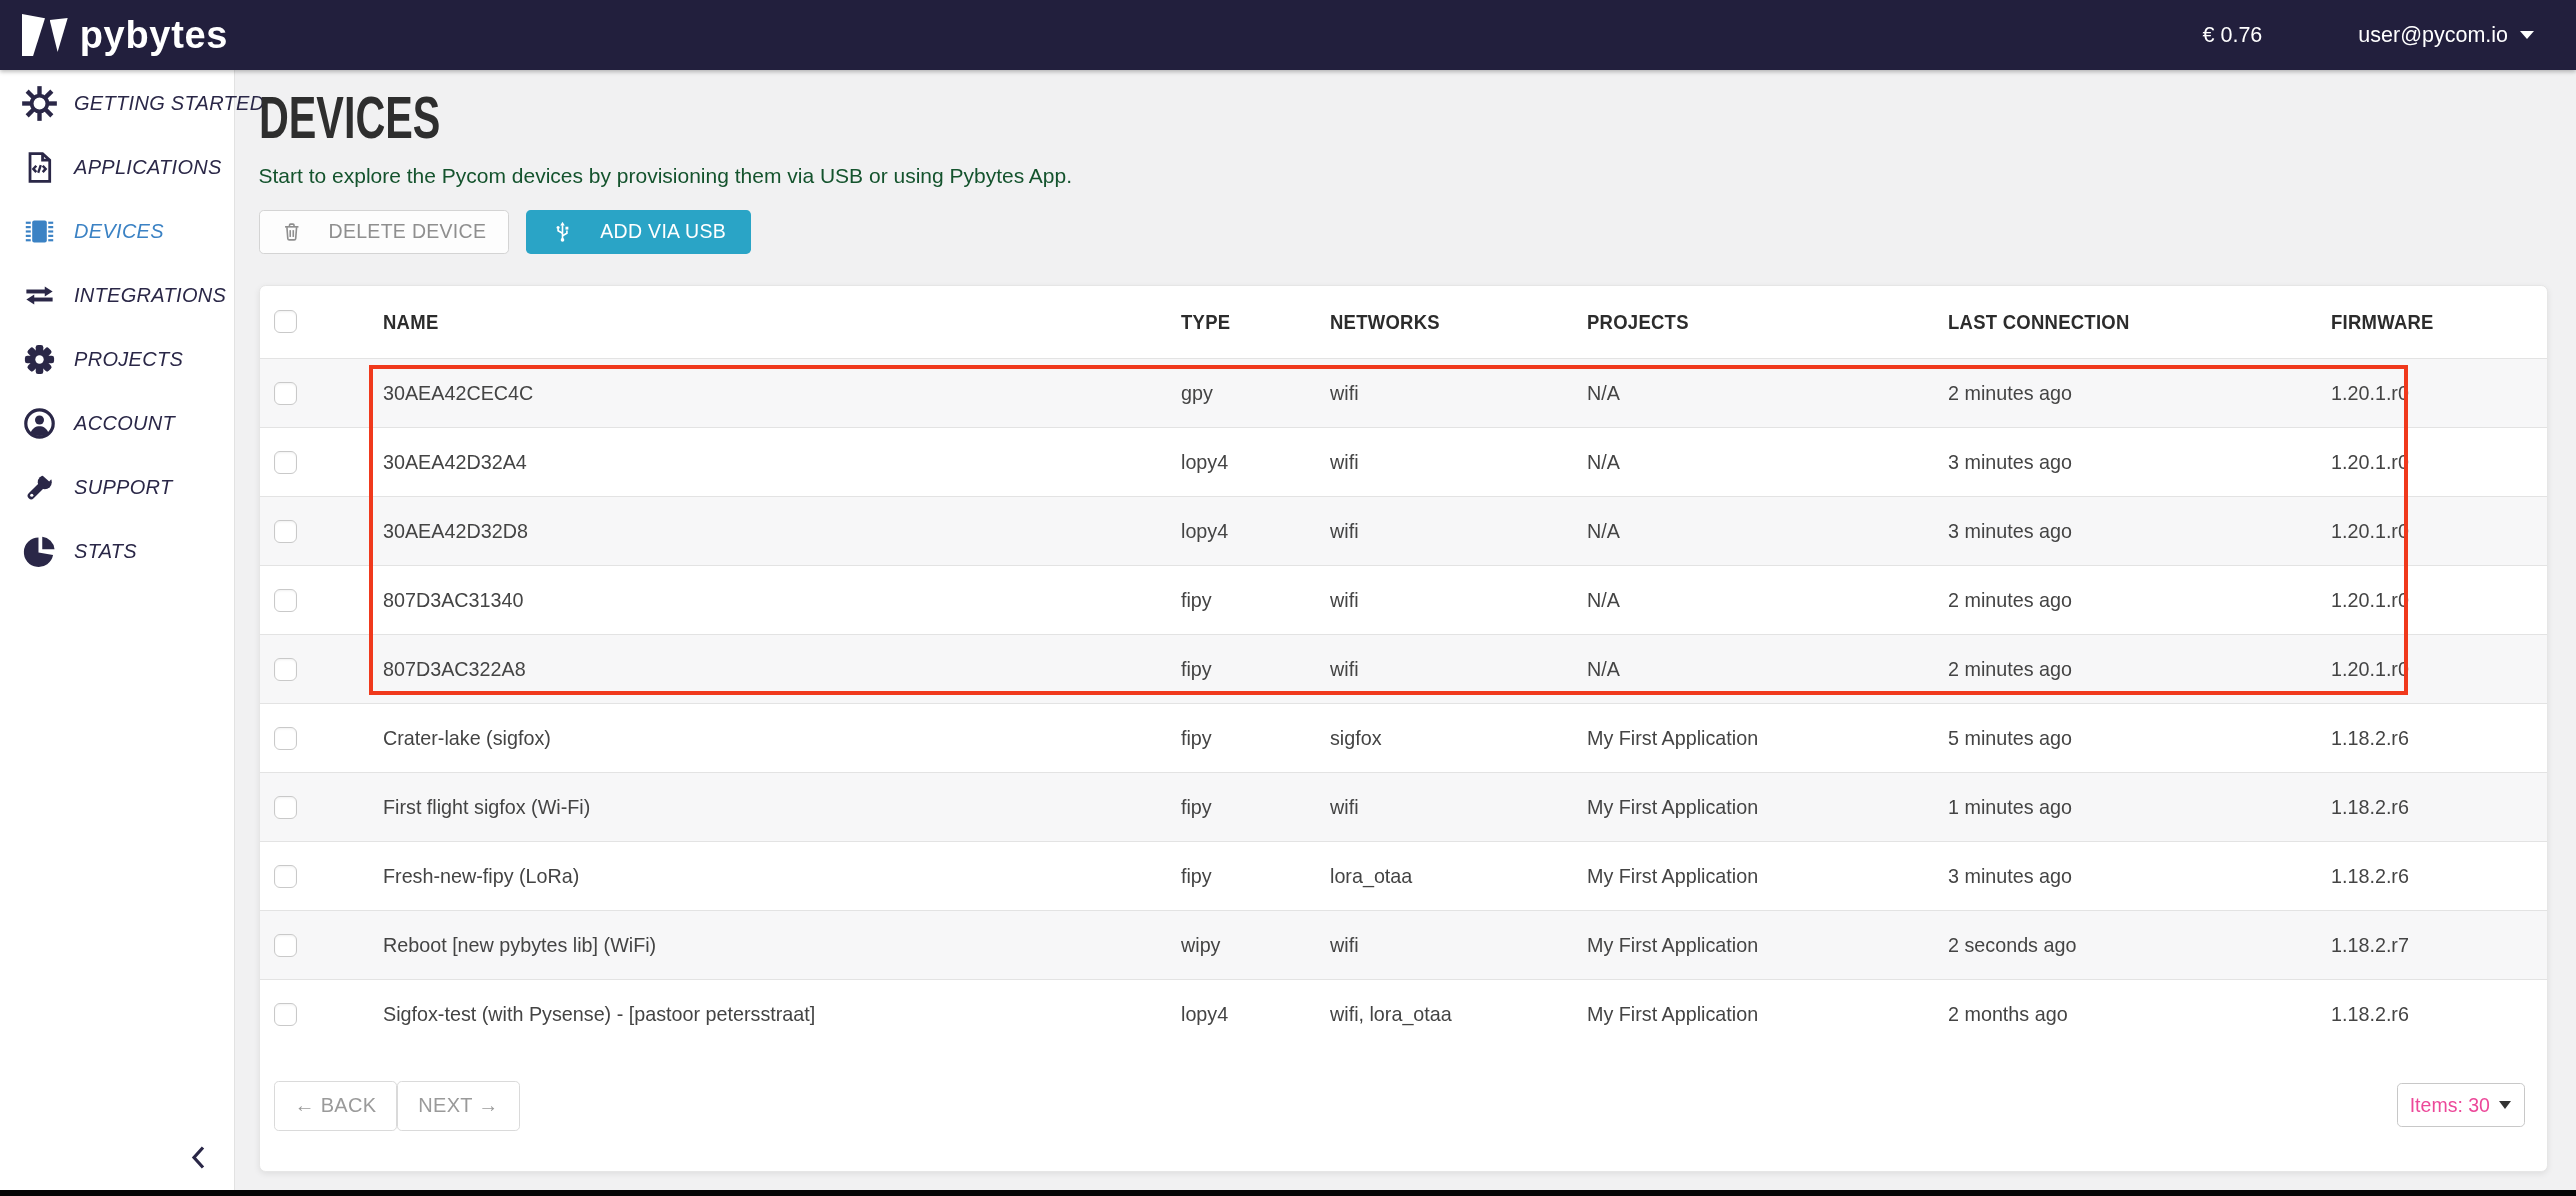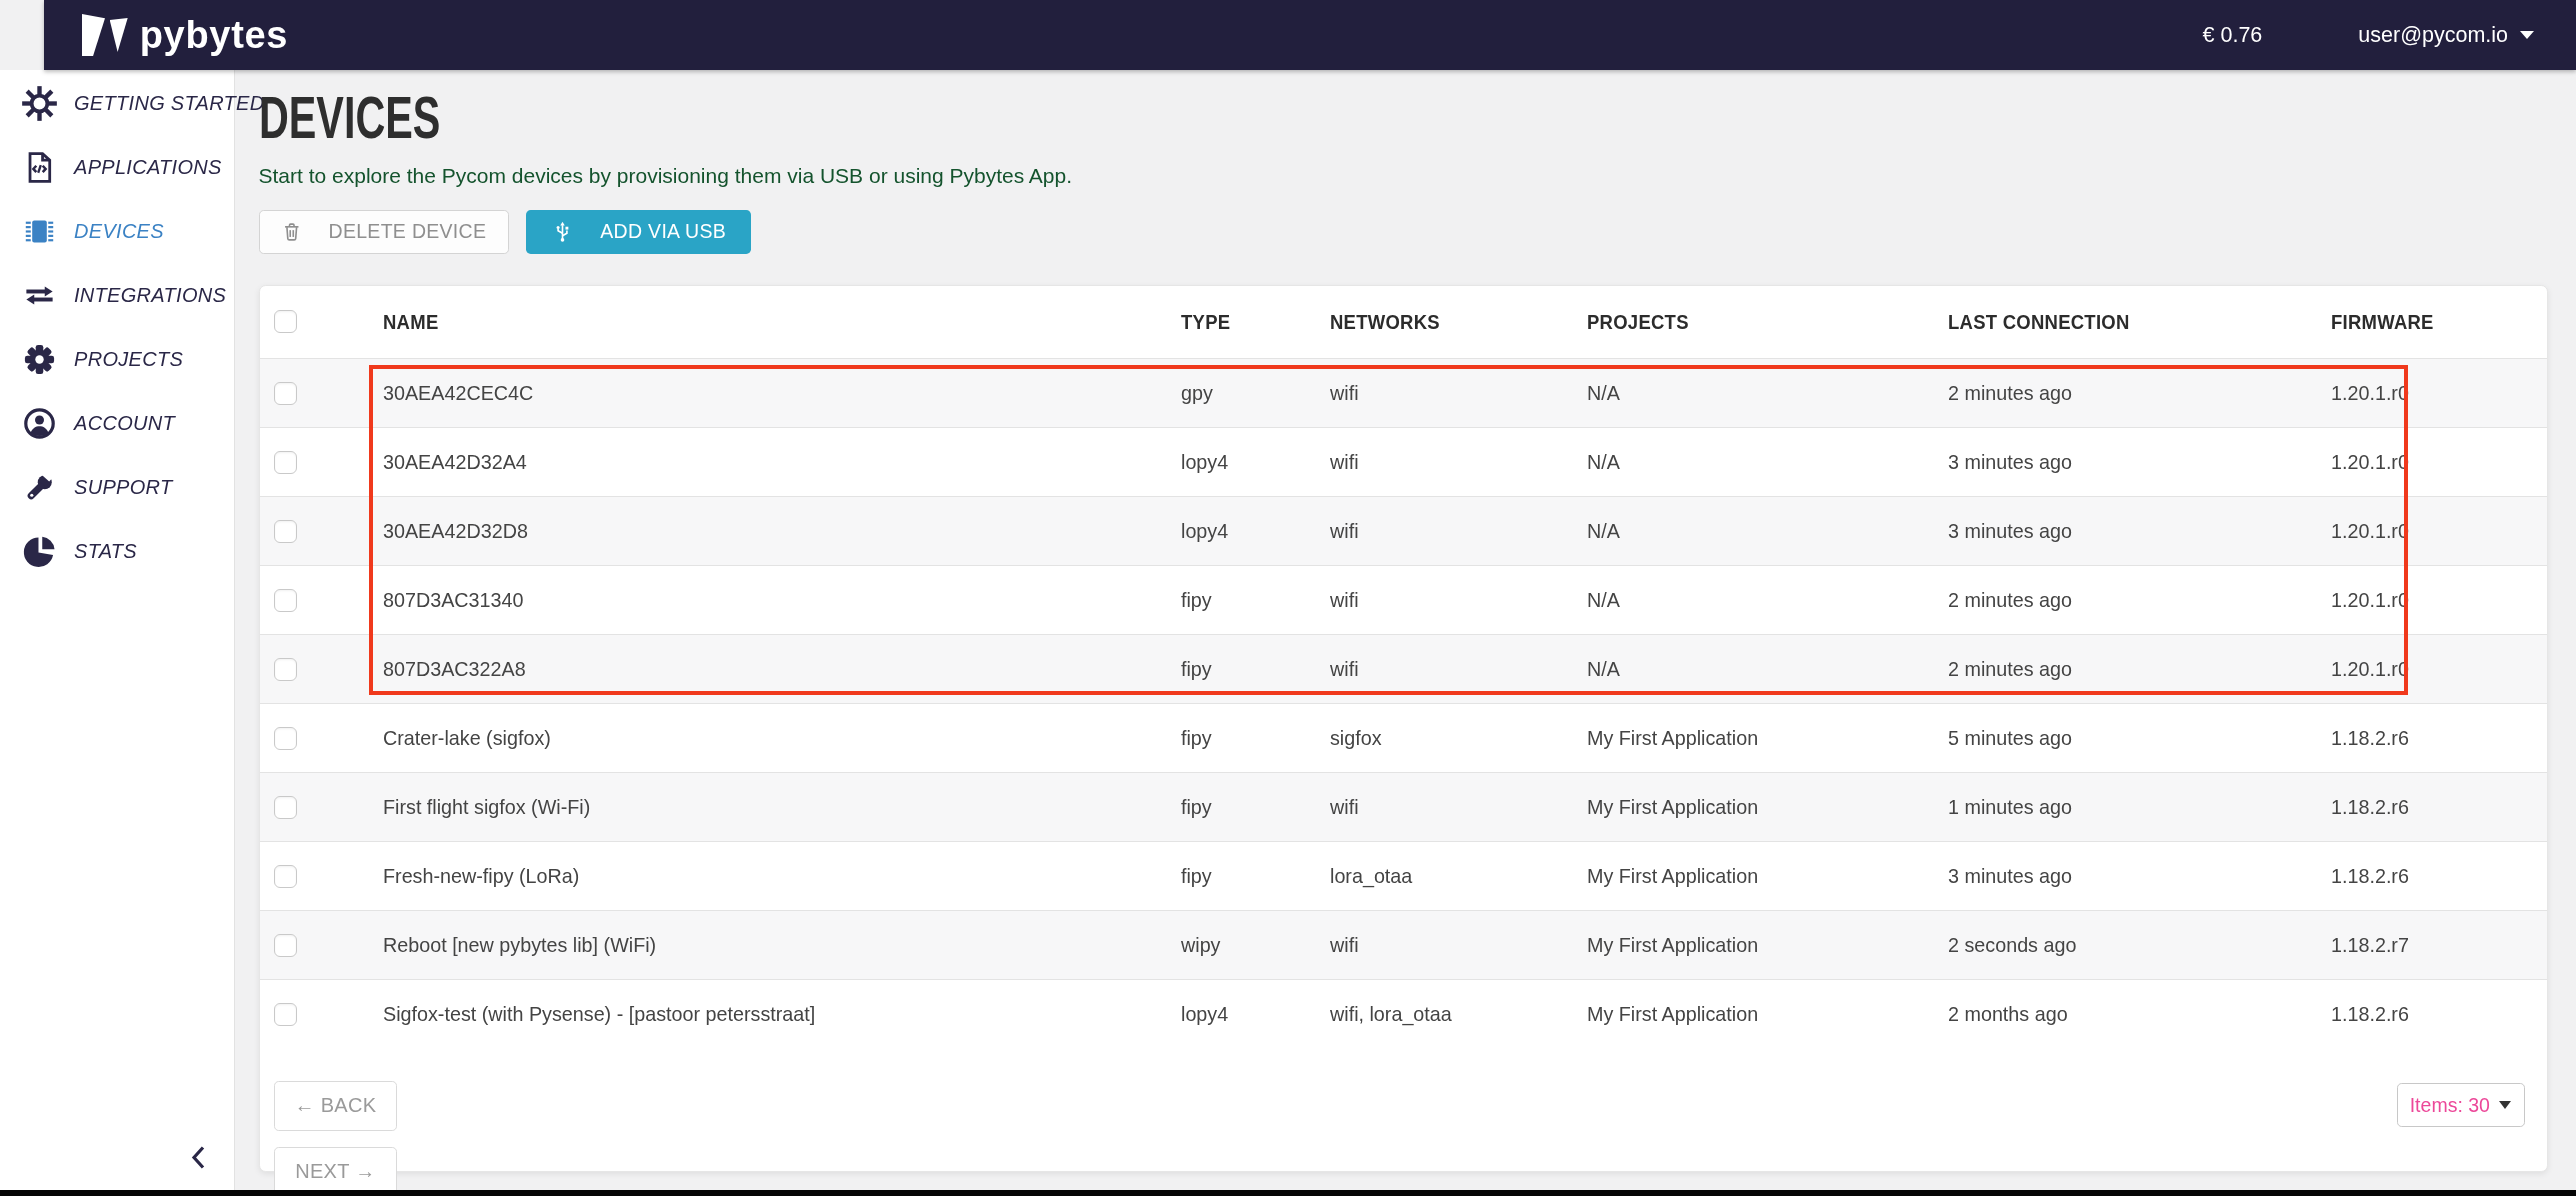--- a/index.html
+++ b/index.html
@@ -7,23 +7,22 @@
   body {
     font-family:"Liberation Sans","DejaVu Sans",sans-serif;
     background:#f1f1f2;
     position:relative;
   }
 
   
   .topbar {
     height:70px; background:#221f3d; color:#fff;
     display:flex; align-items:center; justify-content:space-between;
-    padding:0 42px 0 38px; position:relative; z-index:20;
+    padding:0 42px 0 22px; position:relative; z-index:20;
     box-shadow:0 2px 4px rgba(0,0,0,.25);
-    margin-left:44px;
   }
   .logo { display:flex; align-items:center; gap:12px; cursor:pointer; }
   .logo-mark { display:flex; align-items:flex-start; gap:4.7px; height:42px; }
   .logo-shape1 { width:23px; height:42px; background:#fff;
     clip-path:polygon(0 0,100% 10%,48% 100%,0 100%); }
   .logo-shape2 { width:18px; height:34px; background:#fff; margin-top:4px;
     clip-path:polygon(0 6%,100% 0,44% 100%); }
   .logo-text { font-size:38px; font-weight:bold; letter-spacing:0.7px; }
   .topbar-right { display:flex; align-items:center; gap:96px; }
   .balance { font-size:21.5px; }
@@ -108,21 +107,21 @@
 
   .highlight-box {
     position:absolute; left:109px; top:79px; width:2039px; height:330px;
     border:4.7px solid #f0391c; pointer-events:none; z-index:4;
   }
 
   .card-footer {
     display:flex; justify-content:space-between; align-items:flex-start;
     padding:32px 22px 0 14px; height:122px;
   }
-  .pager { display:flex; gap:16px;flex-direction:column; }
+  .pager { display:flex; gap:0; }
   .btn-pager {
     min-width:113px; height:50px; padding:0 20px;
     background:#fff; border:1.3px solid #dadada; border-radius:4.7px;
     color:#9a9a9a; font-size:20px; letter-spacing:0.3px;
     display:inline-flex; align-items:center; justify-content:center;
     cursor:pointer; font-family:inherit;
   }
   .btn-items {
     width:128px; height:44px; margin-top:2.7px;
     background:#fff; border:1.3px solid #c8c8c8; border-radius:4.7px;

